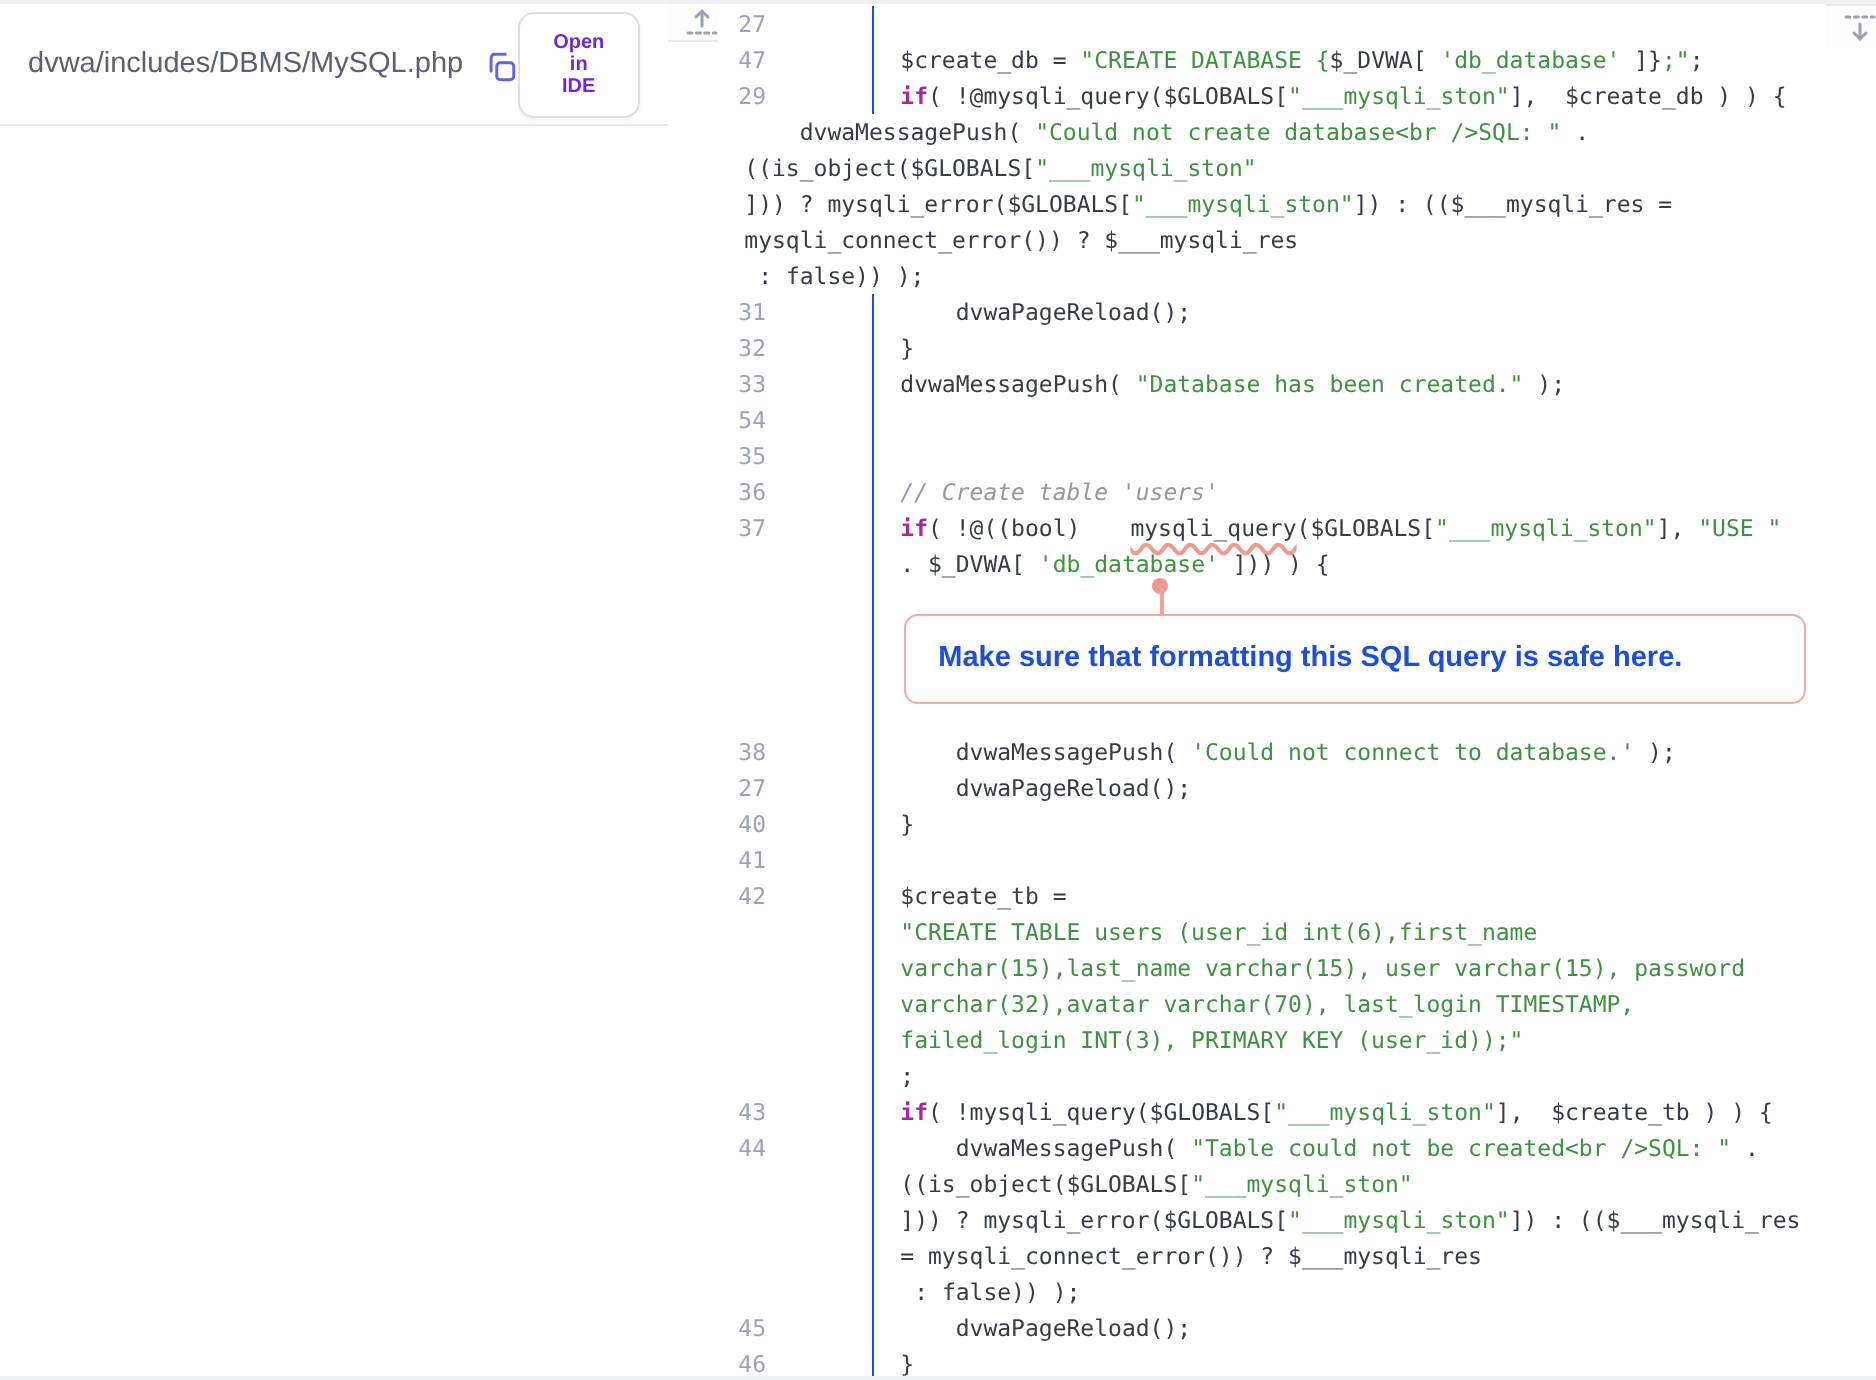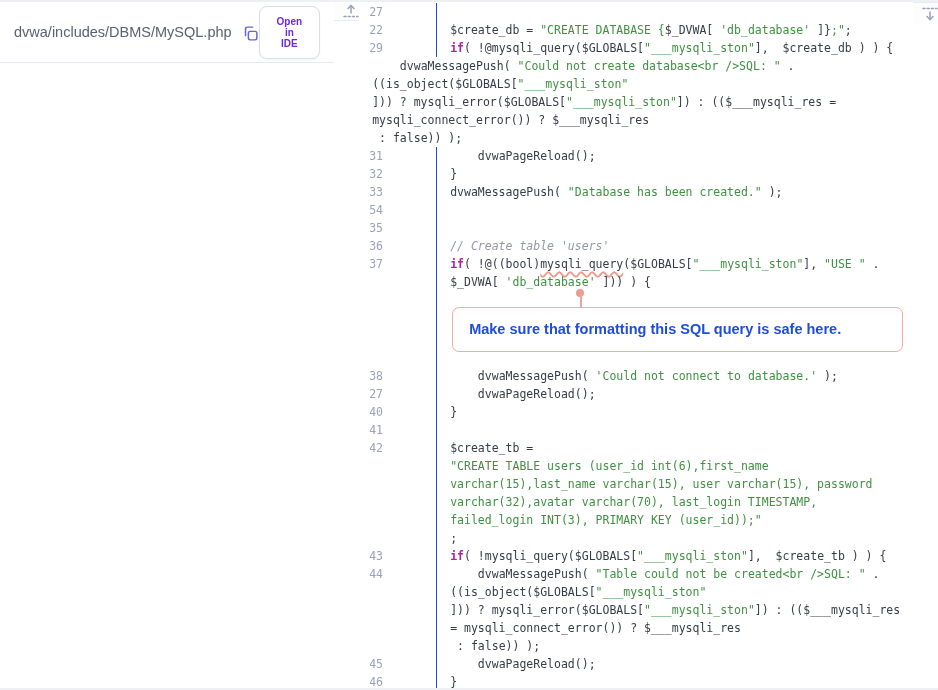--- a/index.html
+++ b/index.html
@@ -29,21 +29,21 @@
                font-family:"DejaVu Sans Mono", monospace; font-size:11.5px; line-height:18px; }
   .code-line { display:flex; min-height:18px; }
   .gutter-num { flex:0 0 78px; padding-left:10px; border-right:1px solid #1d4ed8;
                 color:#9ba1bd; font-size:11.5px; }
   .code-text { flex:1; padding:0 10px 0 13px; white-space:pre-wrap; word-break:break-word;
                color:#363c47; }
   .tok-p { color:#363c47; }
   .tok-k { color:#ab25a0; font-weight:bold; }
   .tok-s { color:#3f9142; }
   .tok-c { color:#9297a4; font-style:italic; }
-  .tok-u { color:#363c47; text-decoration:underline wavy #ee9a8f 1.5px; text-underline-offset:3px; }
+  .tok-u { color:#363c47; text-decoration:underline wavy #ee9a8f 1.5px; text-underline-offset:3px;margin-left:25px; }
 
   
   .anno-row { display:none; }
   .anno-wrap { flex:1; position:relative; padding:16px 10px 15px 15px; }
   .connector { position:absolute; left:143px; top:3px; width:1.5px; height:13px; background:#f0a49c; }
   .connector-dot { position:absolute; left:139px; top:-2px; width:8px; height:8px;
                    border-radius:50%; background:#ed9a90; }
   .anno-box { border:1.5px solid #f2aca4; border-radius:7px; background:#fff; padding:12px 16px; }
   .anno-text { font-family:"Liberation Sans", sans-serif; font-size:14.5px; font-weight:700;
                color:#1d4ed8; line-height:19px; }
@@ -76,21 +76,21 @@
     </span>
   </div>
 
   <div class="code-area">
     <div id="code-lines">
         <div class="code-line">
           <div class="gutter-num">27</div>
           <div class="code-text"></div>
         </div>
         <div class="code-line">
-          <div class="gutter-num">22</div>
+          <div class="gutter-num">47</div>
           <div class="code-text"><span class="tok-p">$create_db = </span><span class="tok-s">"CREATE DATABASE {</span><span class="tok-p">$_DVWA[ </span><span class="tok-s">'db_database'</span><span class="tok-p"> ]}</span><span class="tok-s">;"</span><span class="tok-p">;</span></div>
         </div>
         <div class="code-line">
           <div class="gutter-num">29</div>
           <div class="code-text"><span class="tok-k">if</span><span class="tok-p">( !@mysqli_query($GLOBALS[</span><span class="tok-s">"___mysqli_ston"</span><span class="tok-p">],  $create_db ) ) {</span></div>
         </div>
         <div class="code-line">
           <div class="code-text"><span class="tok-p">    dvwaMessagePush( </span><span class="tok-s">"Could not create database&lt;br /&gt;SQL: "</span><span class="tok-p"> . ((is_object($GLOBALS[</span><span class="tok-s">"___mysqli_ston"</span><span class="tok-p">
 ])) ? mysqli_error($GLOBALS[</span><span class="tok-s">"___mysqli_ston"</span><span class="tok-p">]) : (($___mysqli_res = mysqli_connect_error()) ? $___mysqli_res
  : false)) );</span></div>

